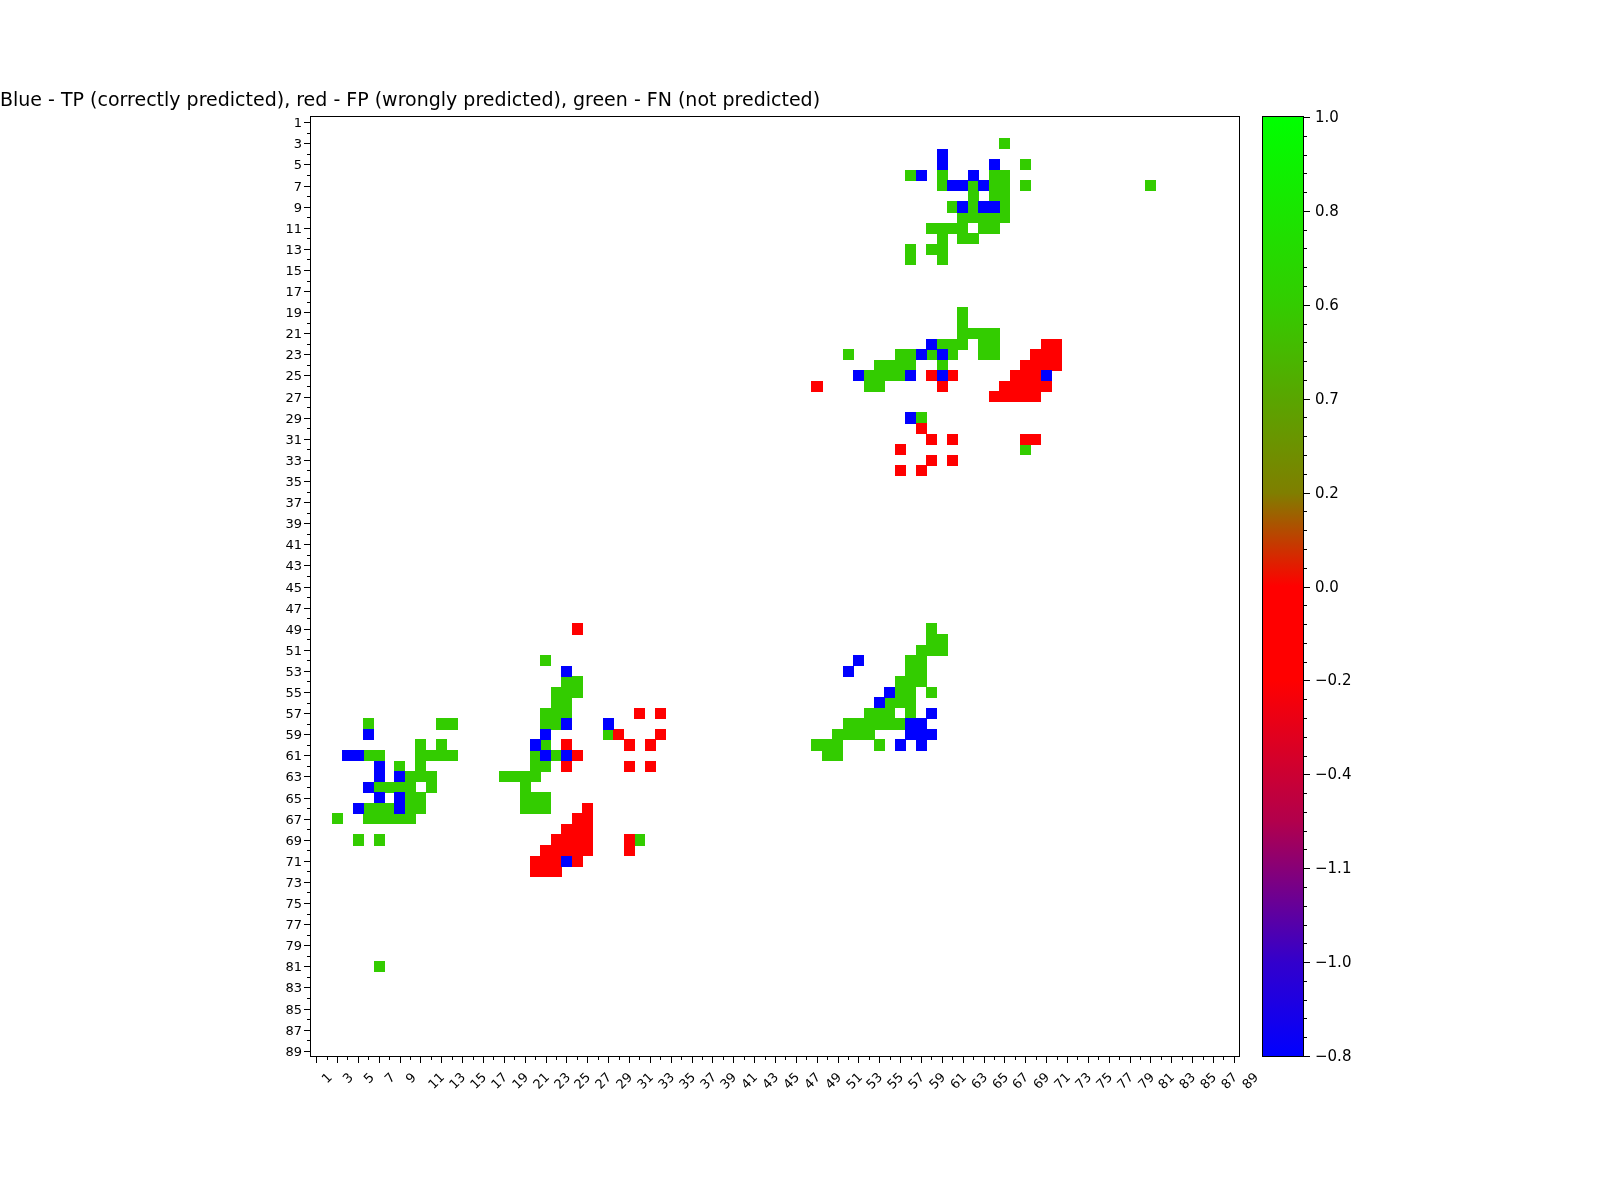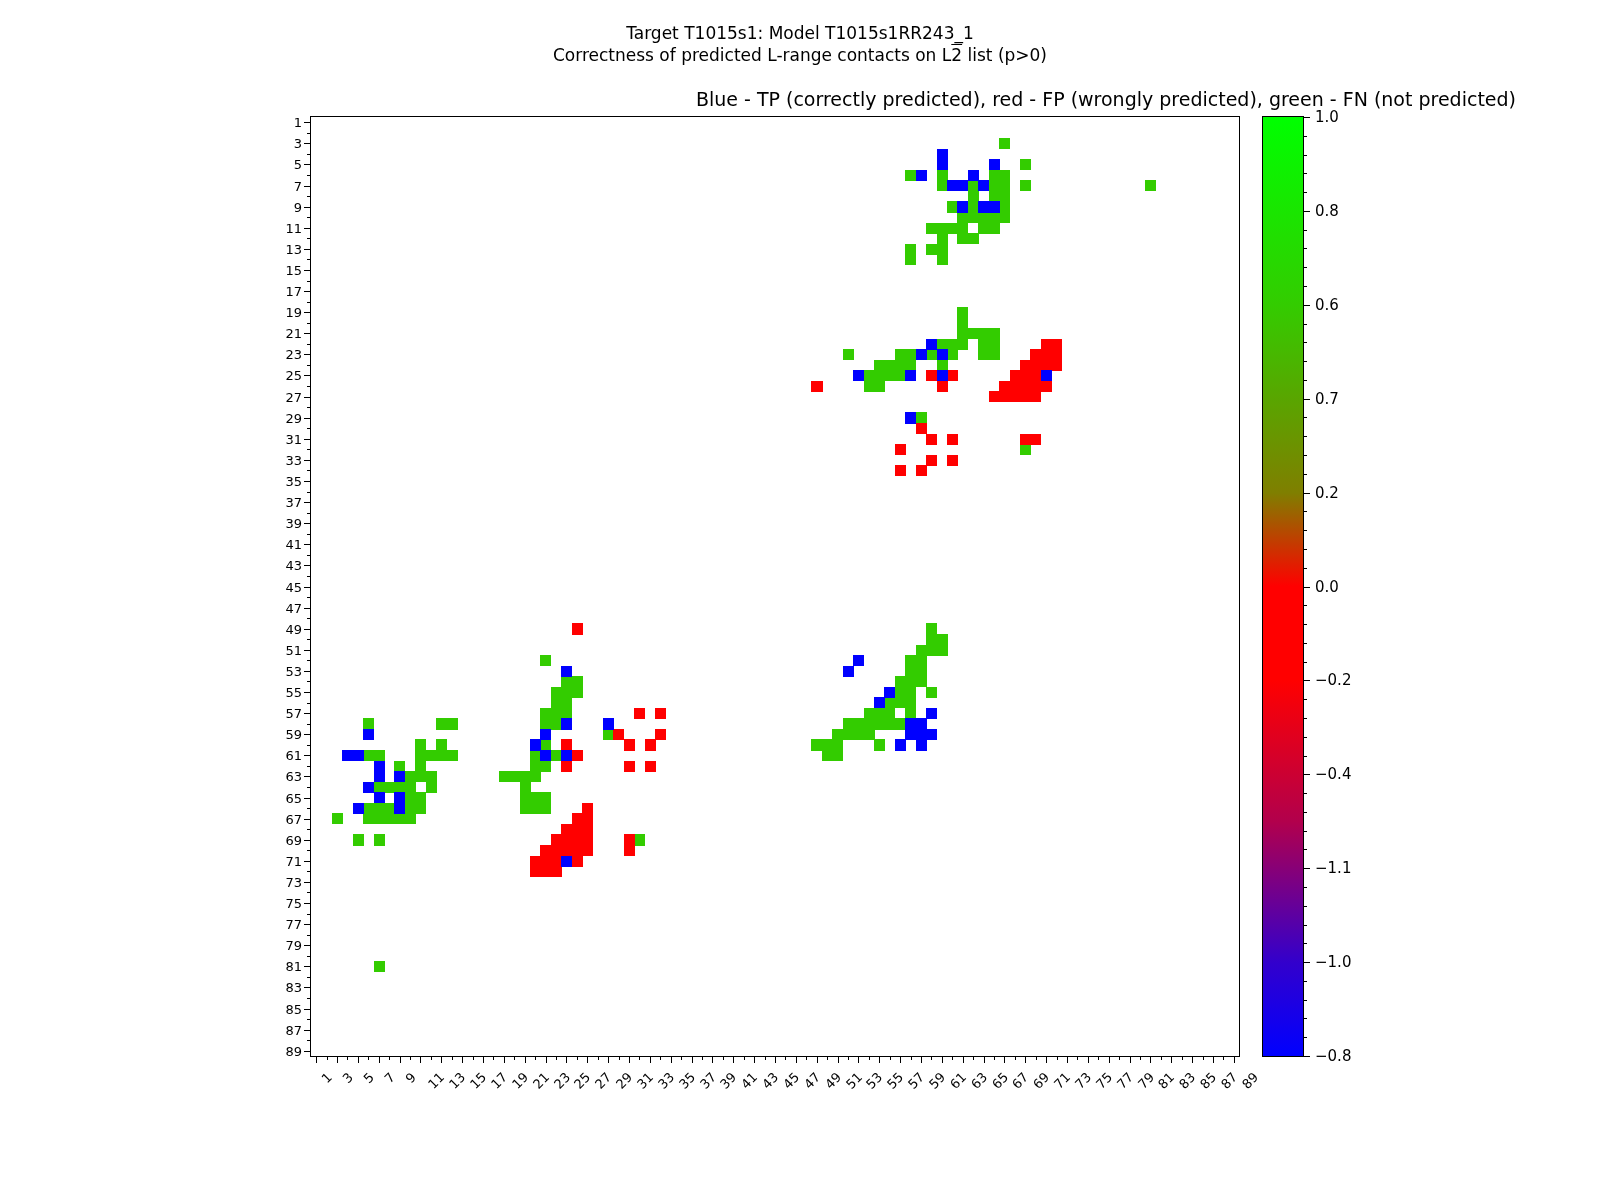--- a/index.html
+++ b/index.html
@@ -47,21 +47,21 @@
   }
   .overline {
     text-decoration: overline;
   }
 
   .legend-title {
     position: absolute;
     left: 0;
     top: 88px;
     width: 1516px;
-    text-align: right;
+    text-align: left;
     font-size: 19px;
     font-family: "DejaVu Sans", sans-serif;
     white-space: nowrap;
   }
 
   
   #axes {
     position: absolute;
     left: 310px;
     top: 116px;
@@ -159,24 +159,20 @@
     font-family: "DejaVu Sans", sans-serif;
     white-space: nowrap;
     line-height: 1;
   }
 </style>
 </head>
 <body>
 
 <div id="figure">
 
-  <div class="title-block">
-    <div class="title-line1">Target T1015s1: Model T1015s1RR243_1</div>
-    <div class="title-line2"><span>Correctness of predicted L-range contacts on L</span><span class="overline">2</span><span> list (p&gt;0)</span></div>
-  </div>
 
   <div class="legend-title">Blue - TP (correctly predicted), red - FP (wrongly predicted), green - FN (not predicted)</div>
 
   <div id="axes">
     <div id="cells">
         <div class="cell" style="left: 688.18px; top: 21.1011px; width: 11.027px; height: 11.1506px; background: rgb(51, 204, 0);"></div>
         <div class="cell" style="left: 594.337px; top: 52.7528px; width: 11.027px; height: 11.1506px; background: rgb(51, 204, 0);"></div>
         <div class="cell" style="left: 625.618px; top: 52.7528px; width: 11.027px; height: 11.1506px; background: rgb(51, 204, 0);"></div>
         <div class="cell" style="left: 688.18px; top: 52.7528px; width: 11.027px; height: 11.1506px; background: rgb(51, 204, 0);"></div>
         <div class="cell" style="left: 646.472px; top: 63.3034px; width: 11.027px; height: 11.1506px; background: rgb(51, 204, 0);"></div>

